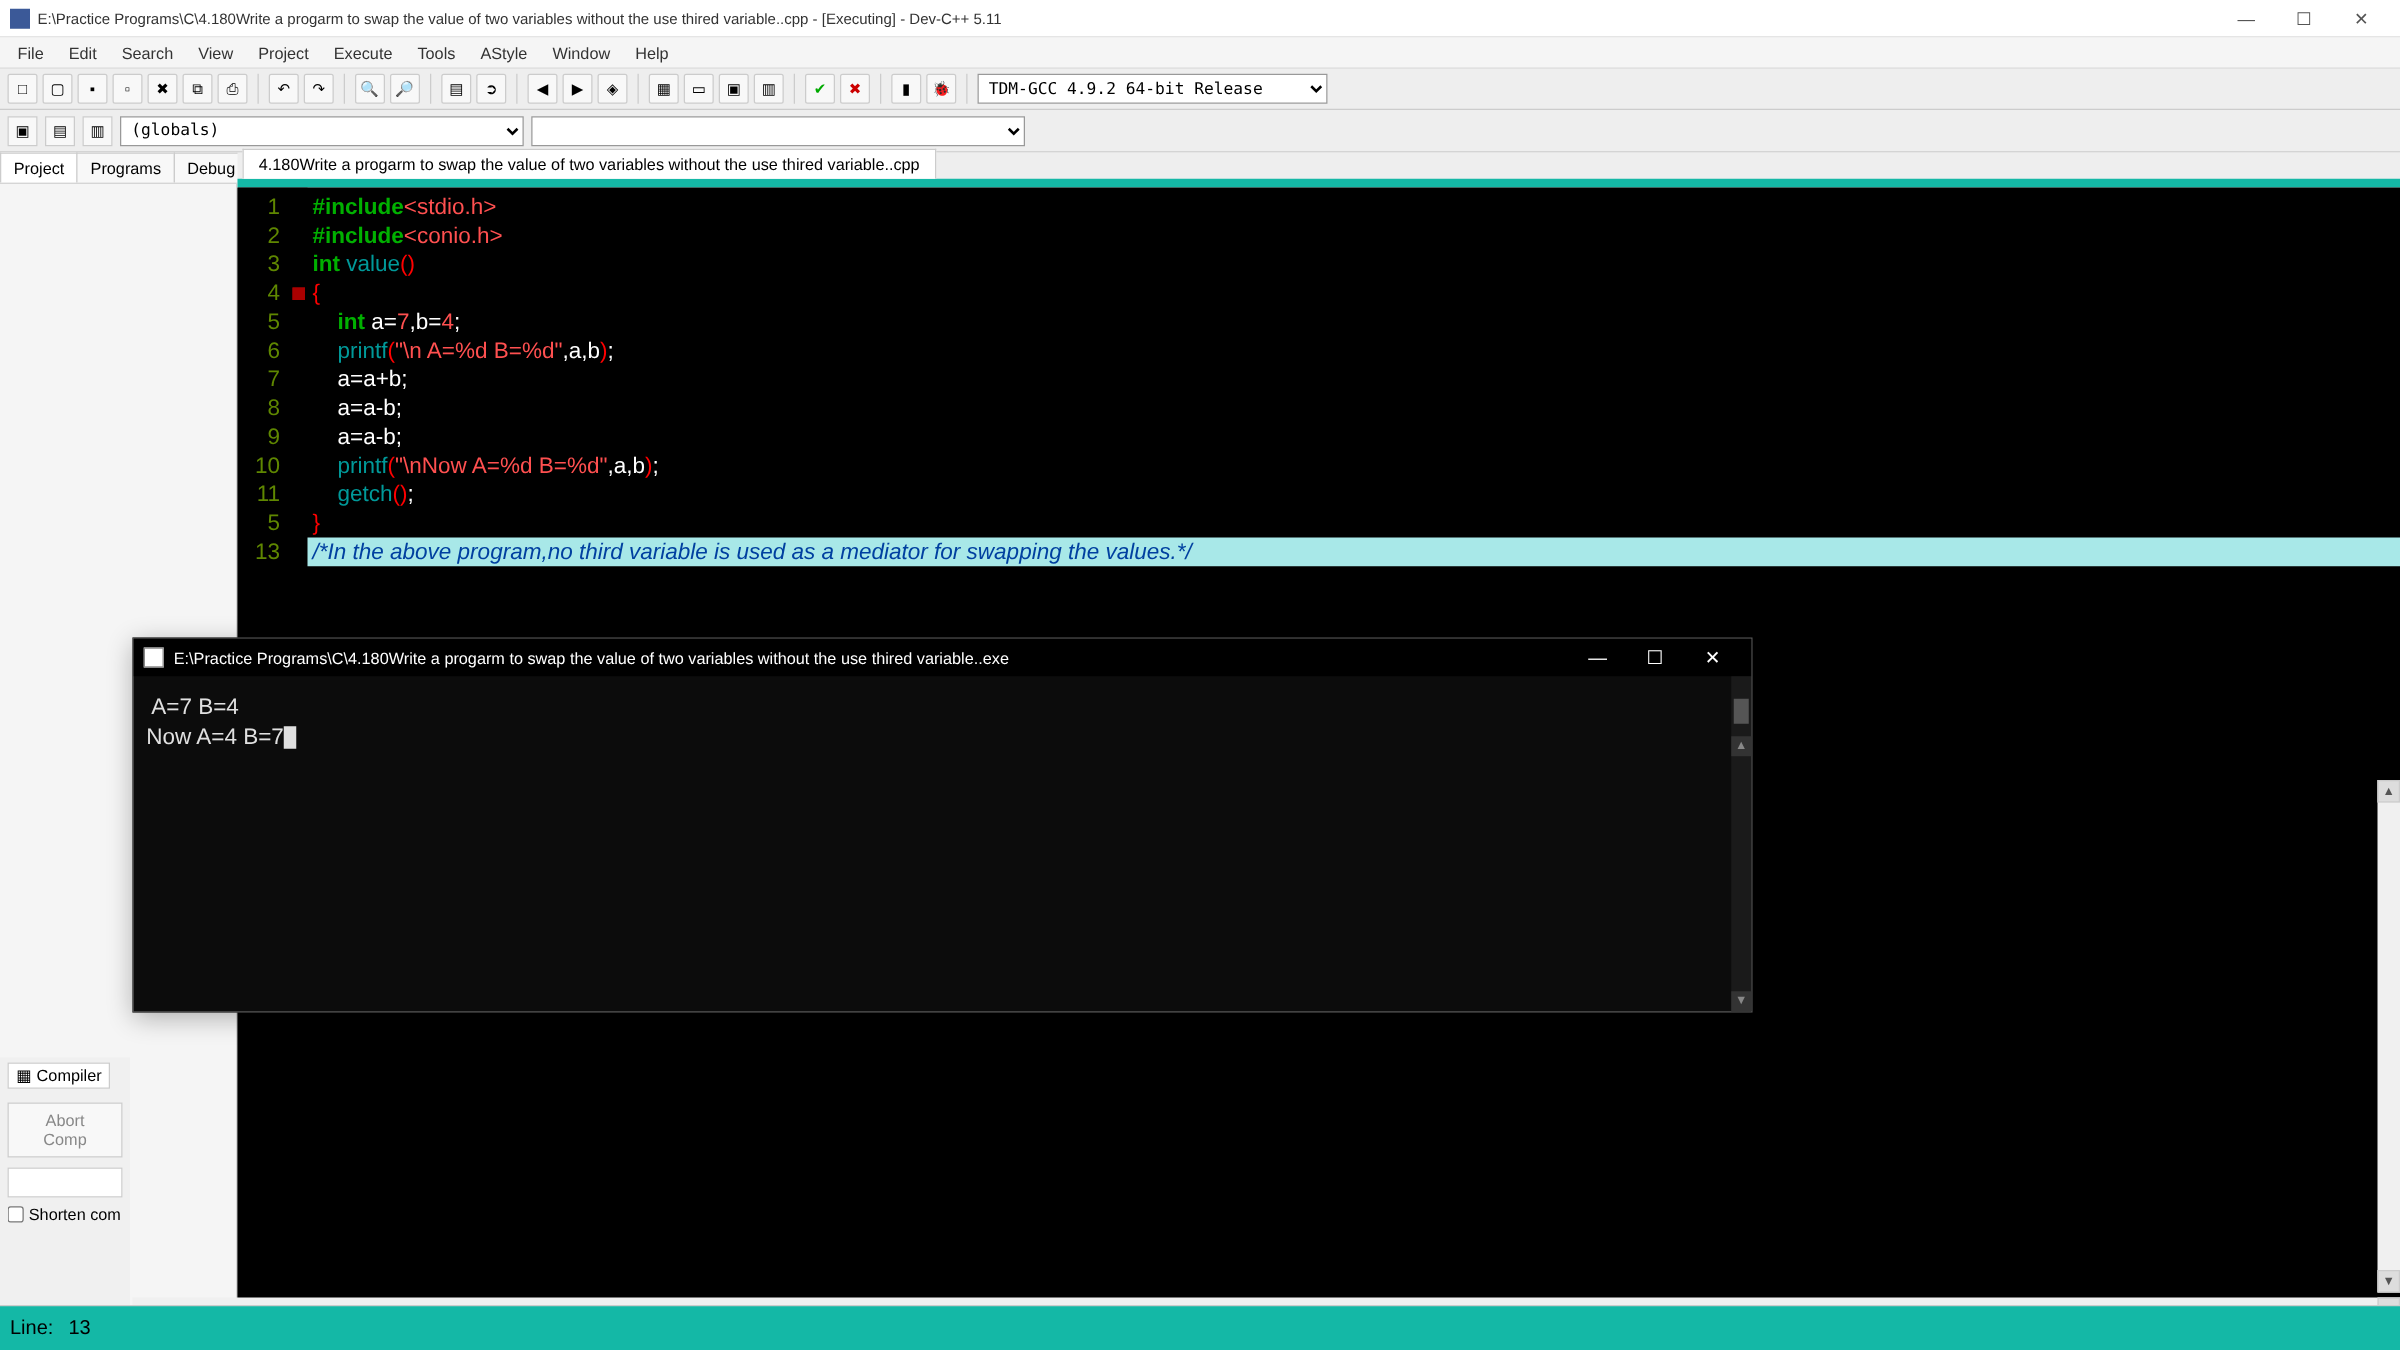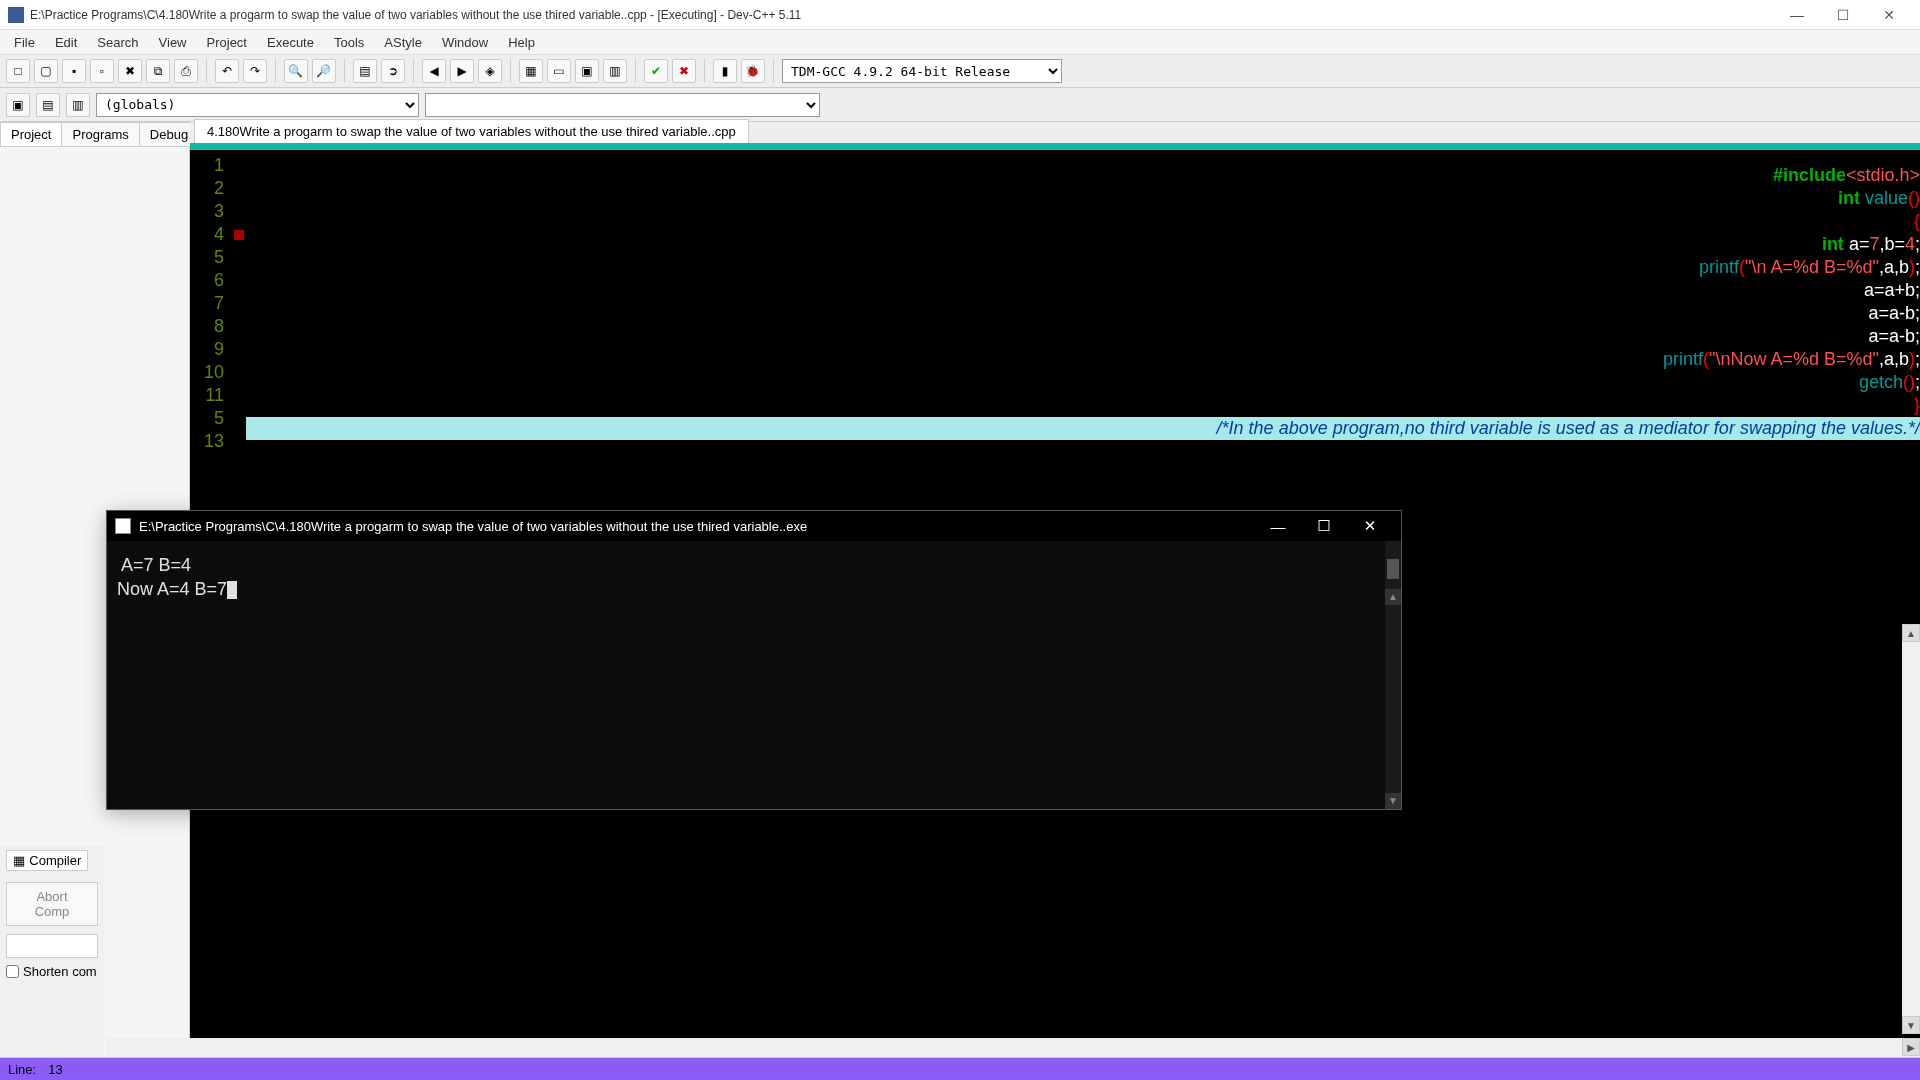--- a/index.html
+++ b/index.html
@@ -34,21 +34,21 @@
 .editor-wrap { flex: 1; display: flex; flex-direction: column; }
 .file-tabs { height: 28px; background: #eee; display: flex; align-items: flex-end; padding-left: 4px; border-bottom: 7px solid #14b8a6; }
 .file-tab { background: #fff; border: 1px solid #ccc; border-bottom: none; padding: 4px 12px; font-size: 13px; cursor: pointer; }
 
 .code-editor { flex: 1; background: #000; display: flex; overflow: hidden; font-family: "Consolas", monospace; font-size: 18px; line-height: 23px; }
 .gutter { width: 42px; background: #000; color: #5f8700; text-align: right; padding: 4px 8px 4px 0; user-select: none; }
 .gutter .ln { height: 23px; color: #5f8700; }
 .fold-col { width: 14px; background: #000; padding-top: 4px; }
 .fold-mark { height: 23px; display:flex; align-items:center; justify-content:center; }
 .fold-box { width:10px; height:10px; border:1px solid #a00; background:#a00; }
-.code-lines { flex: 1; padding: 14px 0; color: #fff; text-align: right; }
+.code-lines { flex: 1; padding: 4px 0; color: #fff; }
 .code-line { height: 23px; white-space: pre; padding-left: 4px; }
 .code-line.hl { background: #a8e8e8; }
 
 .kw { color: #00b000; font-weight: bold; }
 .str { color: #ff5050; }
 .num { color: #ff5050; }
 .fn { color: #009999; }
 .inc { color: #00b000; font-weight:bold;}
 .hdr { color: #ff5050; }
 .br { color: #ff0000; }
@@ -56,21 +56,21 @@
 .id { color: #ffffff; }
 .comment { color: #0040a0; font-style: italic; }
 .code-line.hl .comment { color: #0040a0; }
 
 .bottom-panel { position: absolute; left: 0; bottom: 24px; width: 104px; height: 210px; background: #f0f0f0; }
 .bottom-tabs { display:flex; height:28px; align-items:center; padding-left:6px; gap:4px;}
 .bottom-tab { display:flex; align-items:center; gap:4px; font-size:13px; padding:2px 6px; border:1px solid #ccc; background:#fff;}
 .btn-abort { margin:8px 6px; padding:6px 12px; border:1px solid #ccc; background:#f8f8f8; color:#888; font-size:13px; width:92px; text-align:center;}
 .chk-row { margin:6px; display:flex; align-items:center; gap:4px; font-size:13px;}
 
-.statusbar { position:absolute; bottom:0; left:0; right:0; height: 23px; background: #8b5cf6; border-top: 1px solid #ccc; display: flex; align-items: center; padding: 0 8px; font-size: 13px; }
+.statusbar { position:absolute; bottom:0; left:0; right:0; height: 36px; background: #14b8a6; border-top: 1px solid #ccc; display: flex; align-items: center; padding: 0 8px; font-size: 16px; }
 
 .console-window { position: absolute; left: 106px; top: 510px; width: 1296px; height: 300px; background: #0c0c0c; border: 1px solid #555; box-shadow: 0 4px 20px rgba(0,0,0,0.3); font-family: Consolas, monospace; color: #ccc; }
 .console-title { height: 30px; background: #000; display: flex; align-items: center; padding: 0 8px; color: #fff; font-size: 13px; }
 .console-title .cicon { width:16px; height:16px; background:#fff; margin-right:8px; border:1px solid #888;}
 .console-title .ctitle { flex: 1; }
 .console-title .cbtn { width: 46px; height: 30px; display:flex; align-items:center; justify-content:center; cursor:pointer; color:#fff; font-size:15px; }
 .console-body { padding: 12px 10px; font-size: 18px; line-height: 24px; white-space: pre; color:#e0e0e0; position:relative; height: calc(100% - 30px);}
 .console-scroll { position:absolute; right:0; top:0; bottom:0; width:16px; background:#1a1a1a; }
 .console-scroll .arrow { height:16px; background:#333; color:#888; display:flex; align-items:center; justify-content:center; font-size:10px;}
 .console-scroll .thumb { position:absolute; top:18px; left:2px; right:2px; height:20px; background:#555;}
@@ -196,20 +196,21 @@
           <div class="fold-mark"></div>
           <div class="fold-mark"></div>
           <div class="fold-mark"></div>
           <div class="fold-mark"></div>
           <div class="fold-mark"></div>
           <div class="fold-mark"></div>
           <div class="fold-mark"></div>
         </div>
       <div class="code-lines" id="codelines">
           <div class="code-line"><span class="inc">#include</span><span class="hdr">&lt;stdio.h&gt;</span></div>
+          <div class="code-line"><span class="inc">#include</span><span class="hdr">&lt;conio.h&gt;</span></div>
           <div class="code-line"><span class="kw">int </span><span class="fn">value</span><span class="br">()</span></div>
           <div class="code-line"><span class="br">{</span></div>
           <div class="code-line"><span>    </span><span class="kw">int </span><span class="id">a</span><span class="op">=</span><span class="num">7</span><span class="op">,</span><span class="id">b</span><span class="op">=</span><span class="num">4</span><span class="op">;</span></div>
           <div class="code-line"><span>    </span><span class="fn">printf</span><span class="br">(</span><span class="str">"\n A=%d B=%d"</span><span class="op">,</span><span class="id">a</span><span class="op">,</span><span class="id">b</span><span class="br">)</span><span class="op">;</span></div>
           <div class="code-line"><span>    </span><span class="id">a</span><span class="op">=</span><span class="id">a</span><span class="op">+</span><span class="id">b</span><span class="op">;</span></div>
           <div class="code-line"><span>    </span><span class="id">a</span><span class="op">=</span><span class="id">a</span><span class="op">-</span><span class="id">b</span><span class="op">;</span></div>
           <div class="code-line"><span>    </span><span class="id">a</span><span class="op">=</span><span class="id">a</span><span class="op">-</span><span class="id">b</span><span class="op">;</span></div>
           <div class="code-line"><span>    </span><span class="fn">printf</span><span class="br">(</span><span class="str">"\nNow A=%d B=%d"</span><span class="op">,</span><span class="id">a</span><span class="op">,</span><span class="id">b</span><span class="br">)</span><span class="op">;</span></div>
           <div class="code-line"><span>    </span><span class="fn">getch</span><span class="br">()</span><span class="op">;</span></div>
           <div class="code-line"><span class="br">}</span></div>

